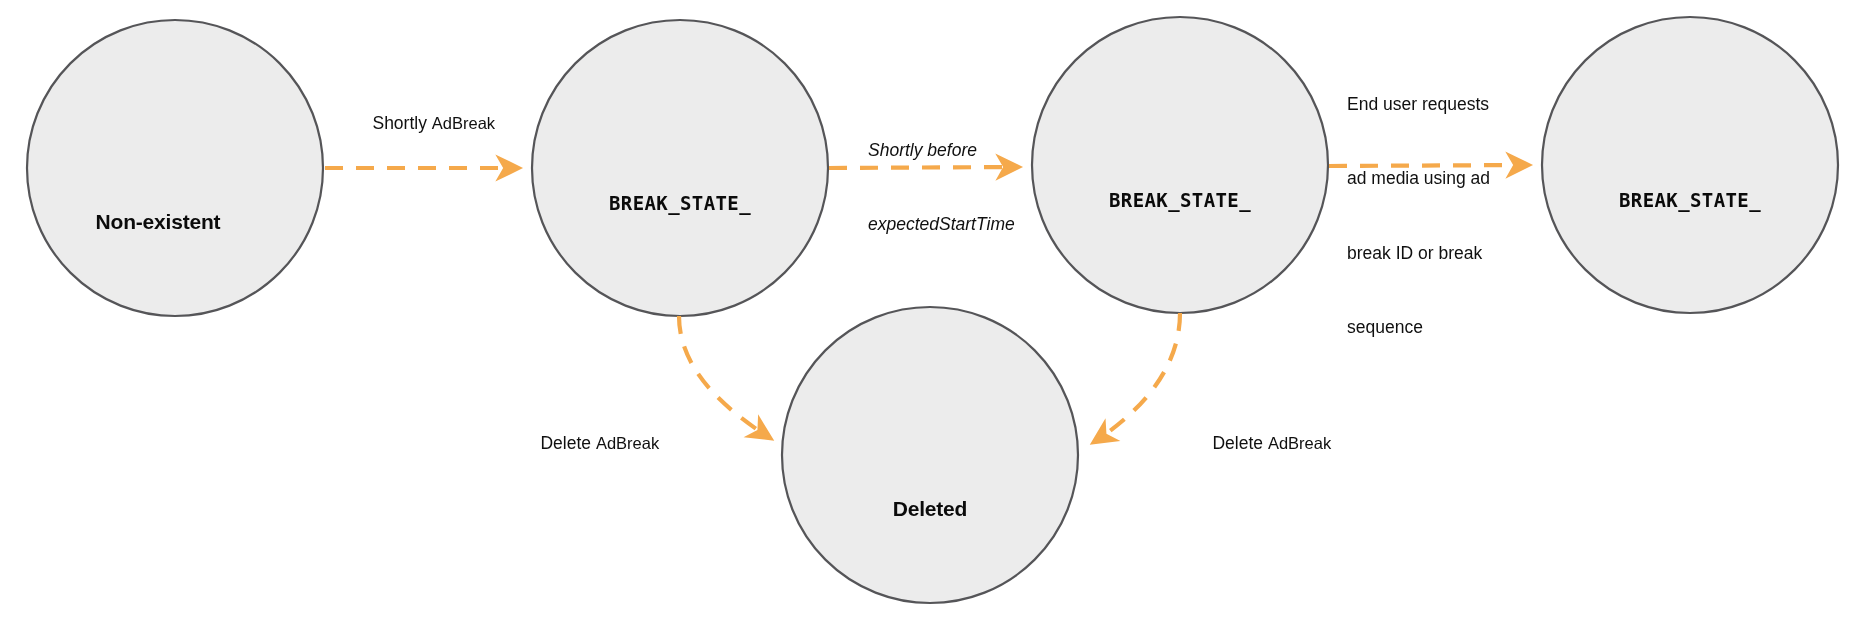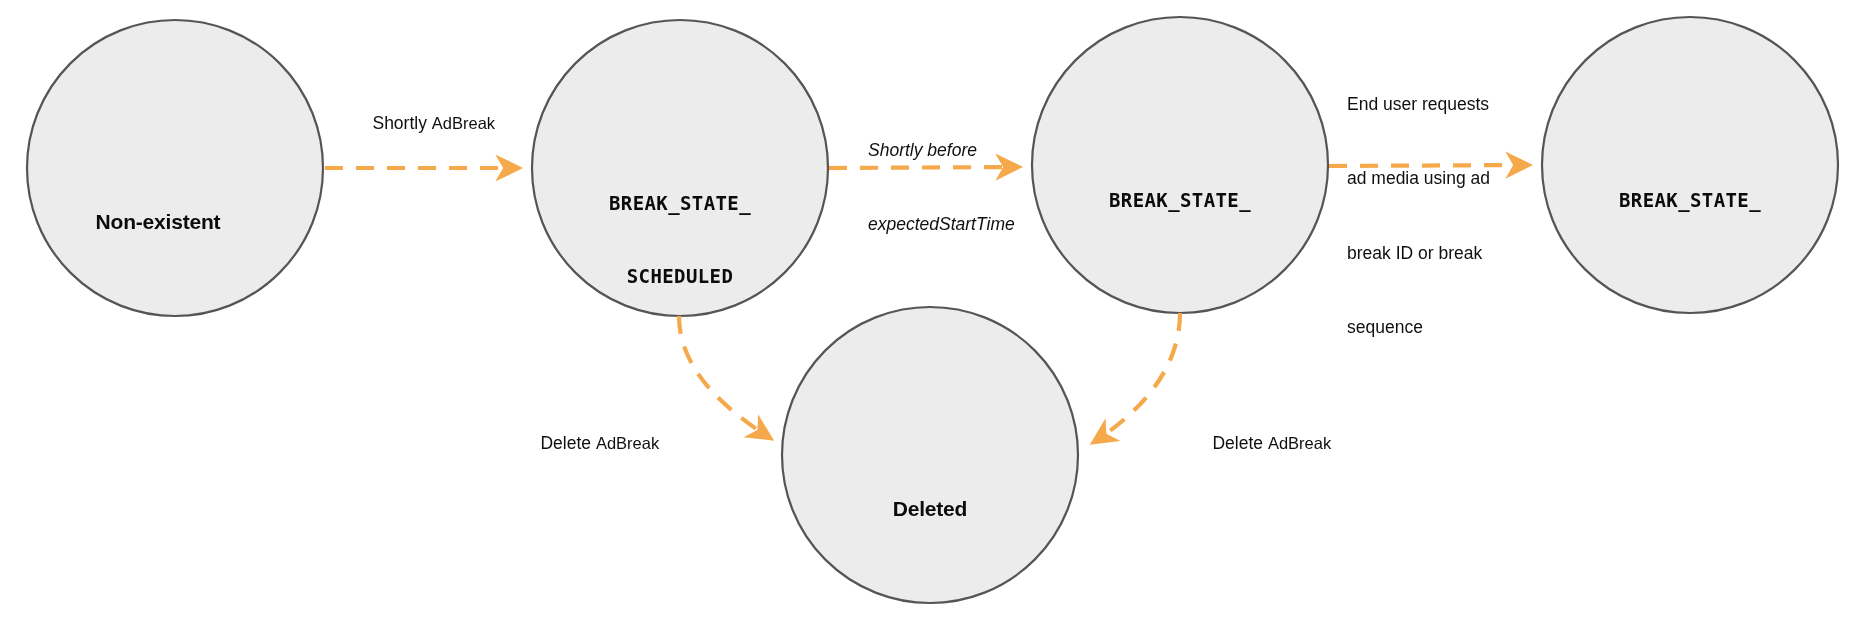--- a/index.html
+++ b/index.html
@@ -102,21 +102,20 @@
 
     <path class="edge-path" d="M 1180 313 C 1180 360 1152 404 1094 442" stroke="#f5a94b" stroke-dasharray="18 13" marker-end="url(#arrow-orange)"></path>
   </svg>
 
   <div class="node-label sans" style="left:8px; top:155px; width:300px;">
     <div>Non-existent</div>
   </div>
 
   <div class="node-label mono" style="left:530px; top:142px; width:300px;">
     <div>BREAK_STATE_</div>
-    <div>SCHEDULED</div>
   </div>
 
   <div class="node-label mono" style="left:1030px; top:139px; width:300px;">
     <div>BREAK_STATE_</div>
   </div>
 
   <div class="node-label mono" style="left:1540px; top:139px; width:300px;">
     <div>BREAK_STATE_</div>
   </div>
 

